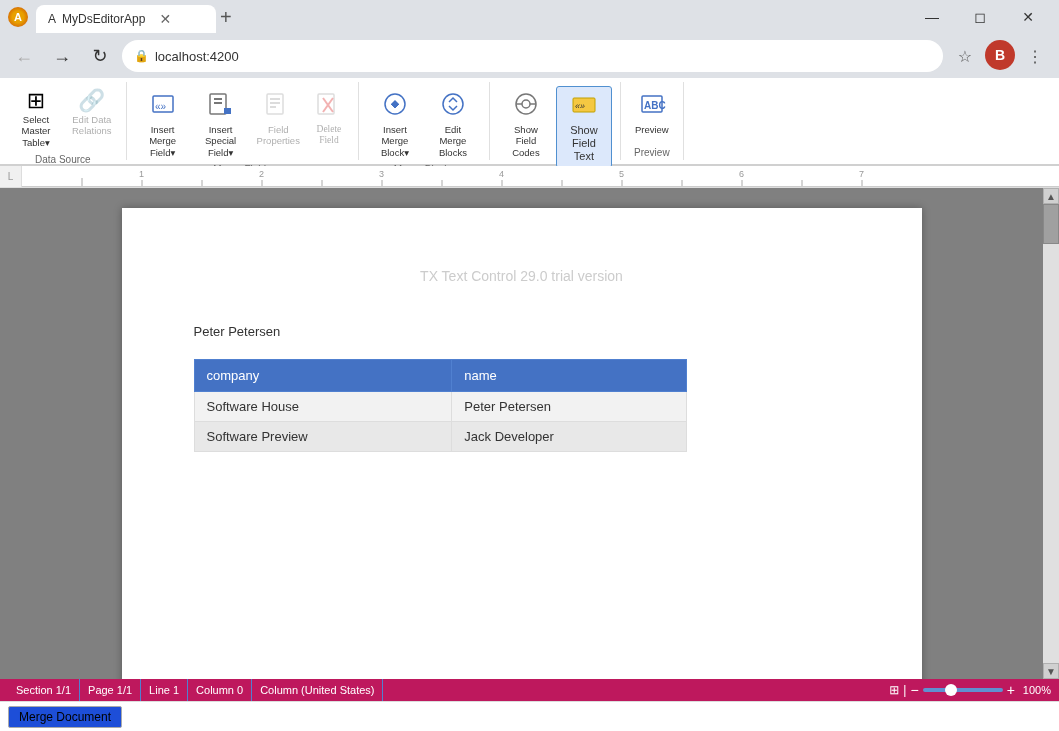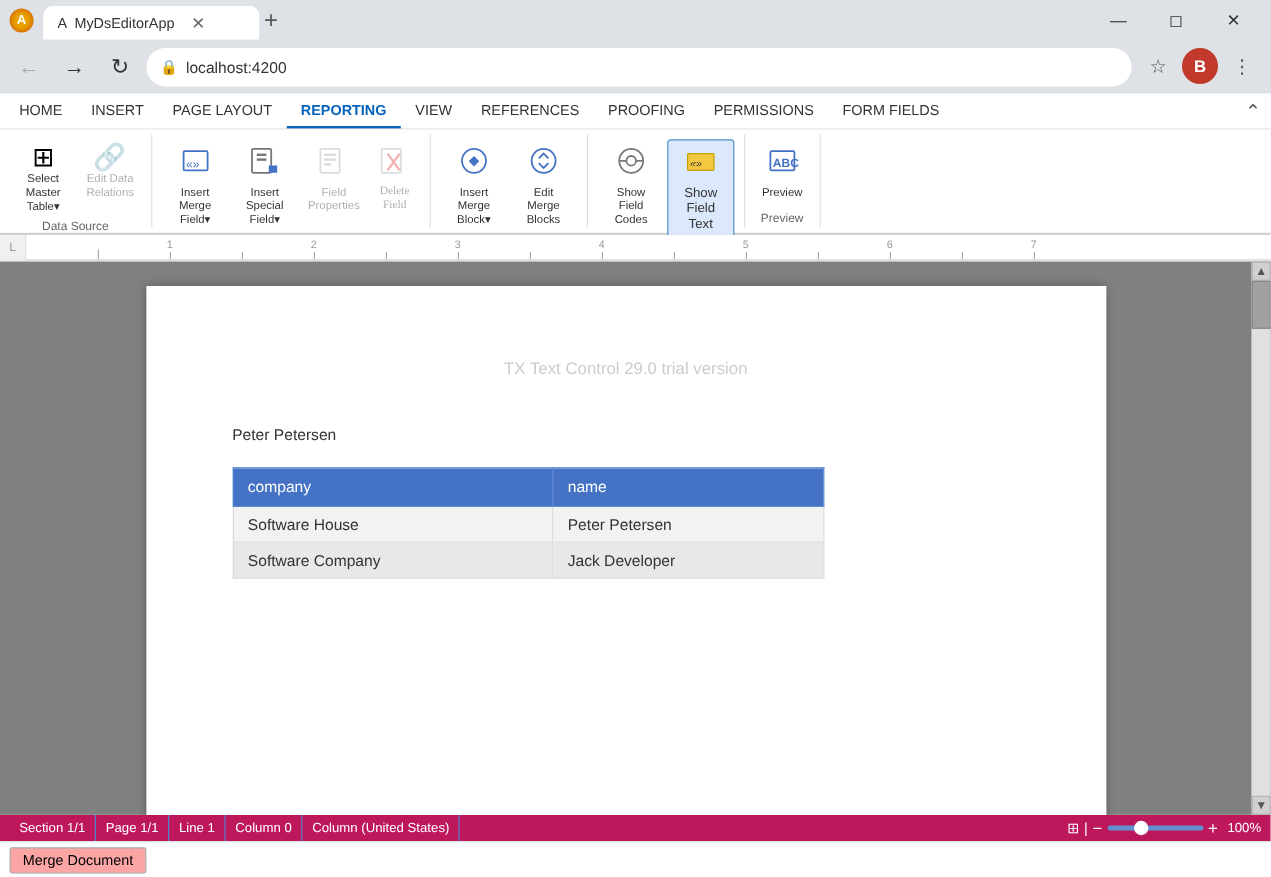--- a/index.html
+++ b/index.html
@@ -76,21 +76,21 @@
     .status-bar { background: #be185d; height: 22px; display: flex; align-items: center; padding: 0 8px; gap: 0; }
     .status-item { color: white; font-size: 11px; padding: 0 8px; border-right: 1px solid #5080d0; height: 100%; display: flex; align-items: center; }
     .status-right { margin-left: auto; display: flex; align-items: center; gap: 4px; }
     .zoom-controls { display: flex; align-items: center; gap: 4px; color: white; font-size: 11px; }
     .zoom-btn { color: white; font-size: 14px; cursor: pointer; background: none; border: none; }
     .zoom-slider { width: 80px; height: 4px; background: #6090d0; appearance: none; border-radius: 2px; }
     .zoom-slider::-webkit-slider-thumb { appearance: none; width: 12px; height: 12px; background: white; border-radius: 50%; }
 
     
     .merge-btn-bar { background: white; border-top: 1px solid #ddd; height: 30px; display: flex; align-items: center; padding: 0 8px; }
-    .merge-btn { background: #fca5a5; border: 1px solid #aaa; padding: 3px 10px; font-size: 12px; cursor: pointer; border-radius: 2px; }
+    .merge-btn { background: #1d4ed8; border: 1px solid #aaa; padding: 3px 10px; font-size: 12px; cursor: pointer; border-radius: 2px; }
 
     
     .v-scrollbar { width: 16px; background: #c8c8c8; display: flex; flex-direction: column; }
     .scroll-arrow { height: 16px; background: #d0d0d0; display: flex; align-items: center; justify-content: center; cursor: pointer; font-size: 10px; color: #555; border: 1px solid #b0b0b0; }
     .scroll-track { flex: 1; background: #e0e0e0; position: relative; }
     .scroll-thumb { width: 100%; height: 40px; background: #a0a0a0; position: absolute; top: 0; border: 1px solid #888; }
   </style>
 </head>
 <body>
 
@@ -123,32 +123,20 @@
     </div>
     <div class="addr-right">
       <button class="addr-icon">☆</button>
       <div class="profile-btn">B</div>
       <button class="addr-icon">⋮</button>
     </div>
   </div>
 
   <div class="app-area">
 
-    <div class="ribbon-tabs">
-      <div class="ribbon-tab">HOME</div>
-      <div class="ribbon-tab">INSERT</div>
-      <div class="ribbon-tab">PAGE LAYOUT</div>
-      <div class="ribbon-tab active">REPORTING</div>
-      <div class="ribbon-tab">VIEW</div>
-      <div class="ribbon-tab">REFERENCES</div>
-      <div class="ribbon-tab">PROOFING</div>
-      <div class="ribbon-tab">PERMISSIONS</div>
-      <div class="ribbon-tab">FORM FIELDS</div>
-      <div class="ribbon-collapse">⌃</div>
-    </div>
 
     <div class="ribbon">
 
       <div class="ribbon-group">
         <div class="ribbon-group-items">
           <div class="ribbon-btn">
             <div class="ribbon-btn-icon" style="font-size:22px;">⊞</div>
             <div class="ribbon-btn-label" style="font-size:9.5px;">Select Master<br>Table▾</div>
           </div>
           <div class="ribbon-btn disabled">
@@ -319,21 +307,21 @@
                   <th>company</th>
                   <th>name</th>
                 </tr>
               </thead>
               <tbody>
                 <tr>
                   <td>Software House</td>
                   <td>Peter Petersen</td>
                 </tr>
                 <tr>
-                  <td>Software Company</td>
+                  <td>Software Preview</td>
                   <td>Jack Developer</td>
                 </tr>
               </tbody>
             </table>
           </div>
         </div>
       </div>
 
       <div class="v-scrollbar">
         <div class="scroll-arrow">▲</div>

